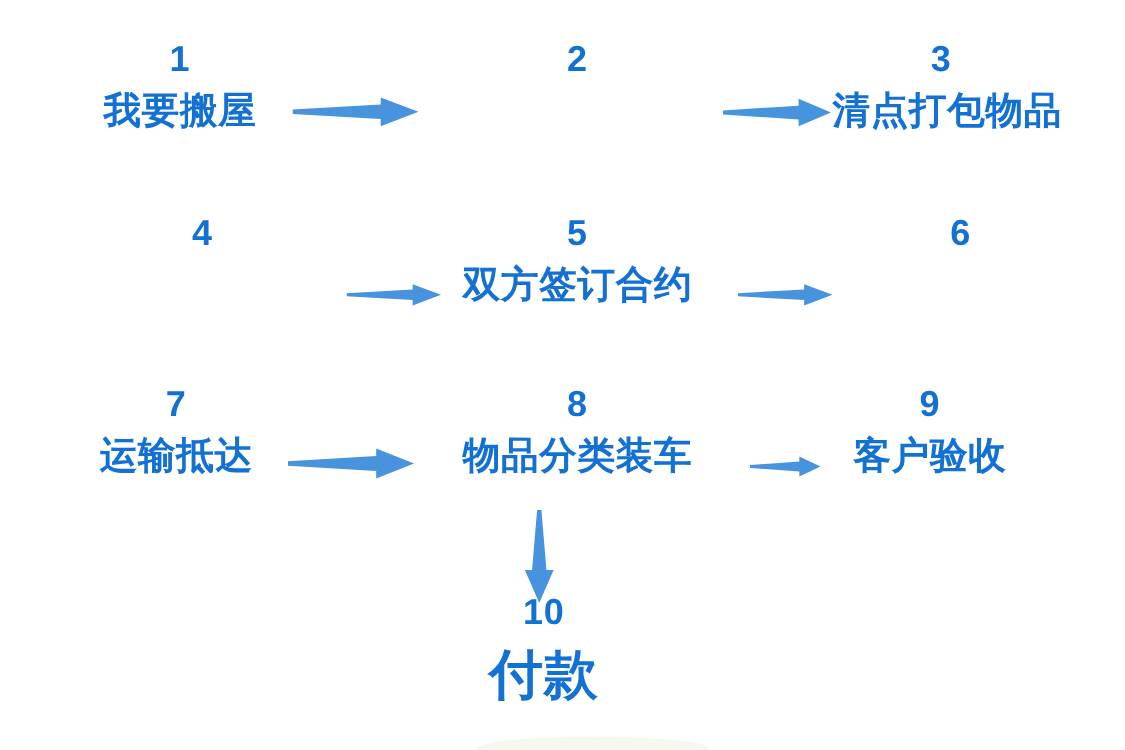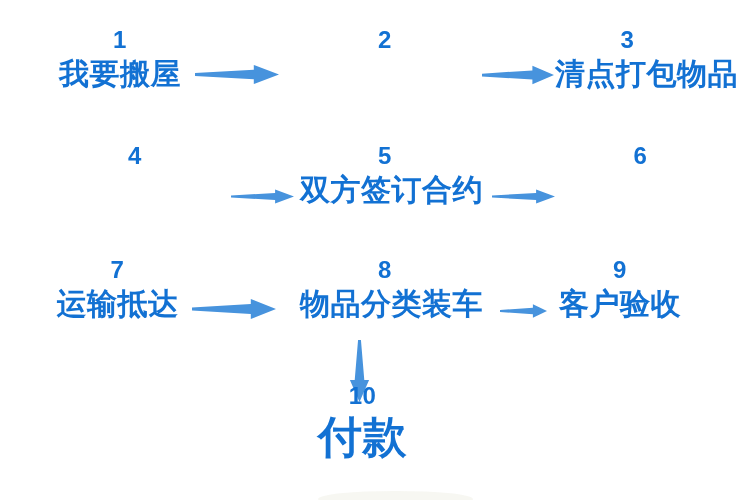--- a/index.html
+++ b/index.html
@@ -25,27 +25,27 @@
     color: var(--step-text);
     font-weight: 700;
   }
   .step .num {
     font-size: 24px;
     line-height: 28px;
     letter-spacing: 0.5px;
   }
   .step .label {
     margin-top: 5px;
-    font-size: 30px;
+    font-size: 25px;
     line-height: 30px;
     white-space: nowrap;
     letter-spacing: 0.5px;
   }
   .step .label.label-large {
-    font-size: 44px;
+    font-size: 36px;
     line-height: 38px;
     margin-top: 8px;
   }
   .arrow-right, .arrow-down {
     position: absolute;
     display: block;
   }
   .arrow-right polygon, .arrow-down polygon {
     fill: var(--arrow);
   }
@@ -128,20 +128,20 @@
 
   <div class="step" style="left:550px; top:256px; width:140px;">
     <div class="num">9</div>
     <div class="label">客户验收</div>
   </div>
 
   <svg class="arrow-down" style="left:348px; top:340px; width:23px; height:62px;" viewBox="0 0 24 62" preserveAspectRatio="none">
     <polygon points="10.5,0 13.5,0 17,40 22,40 12,62 2,40 7,40"></polygon>
   </svg>
 
-  <div class="step" style="left:300px; top:382px; width:125px;">
+  <div class="step" style="left:300px; top:395px; width:125px;">
     <div class="num">10</div>
     <div class="label label-large">付款</div>
   </div>
 
   <div class="bottom-smudge"></div>
 
 </div>
 
 </body></html>

